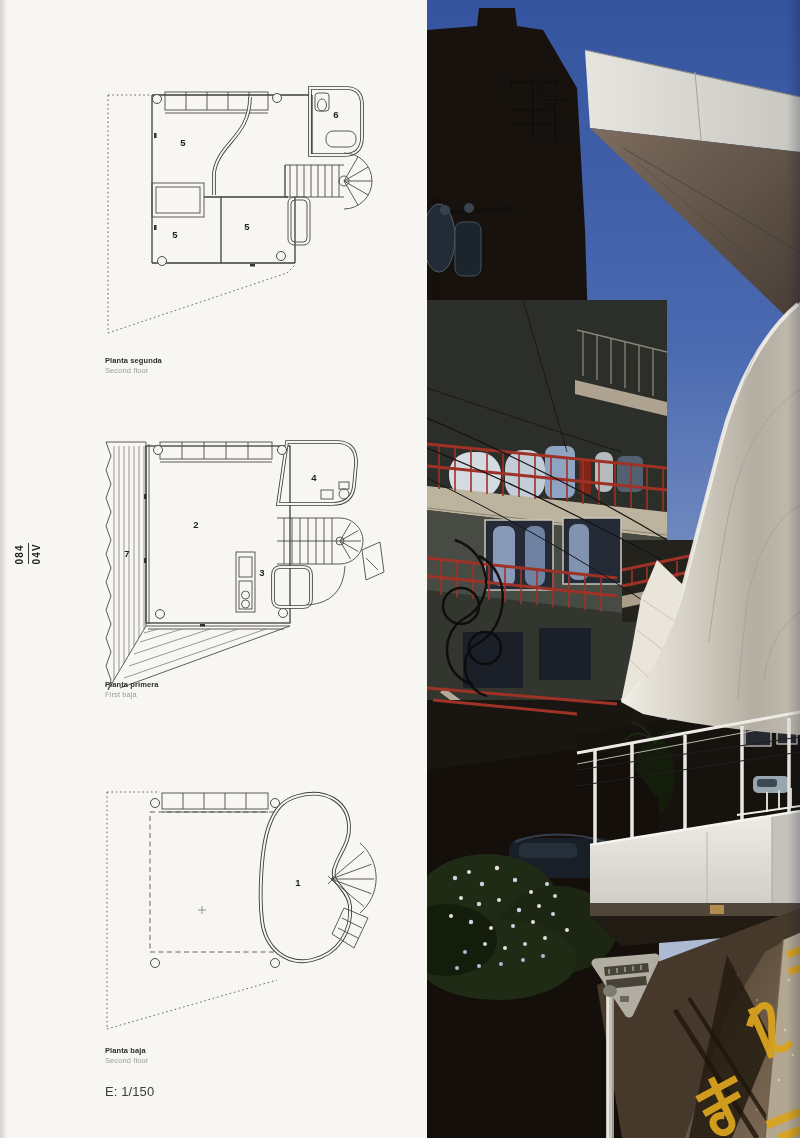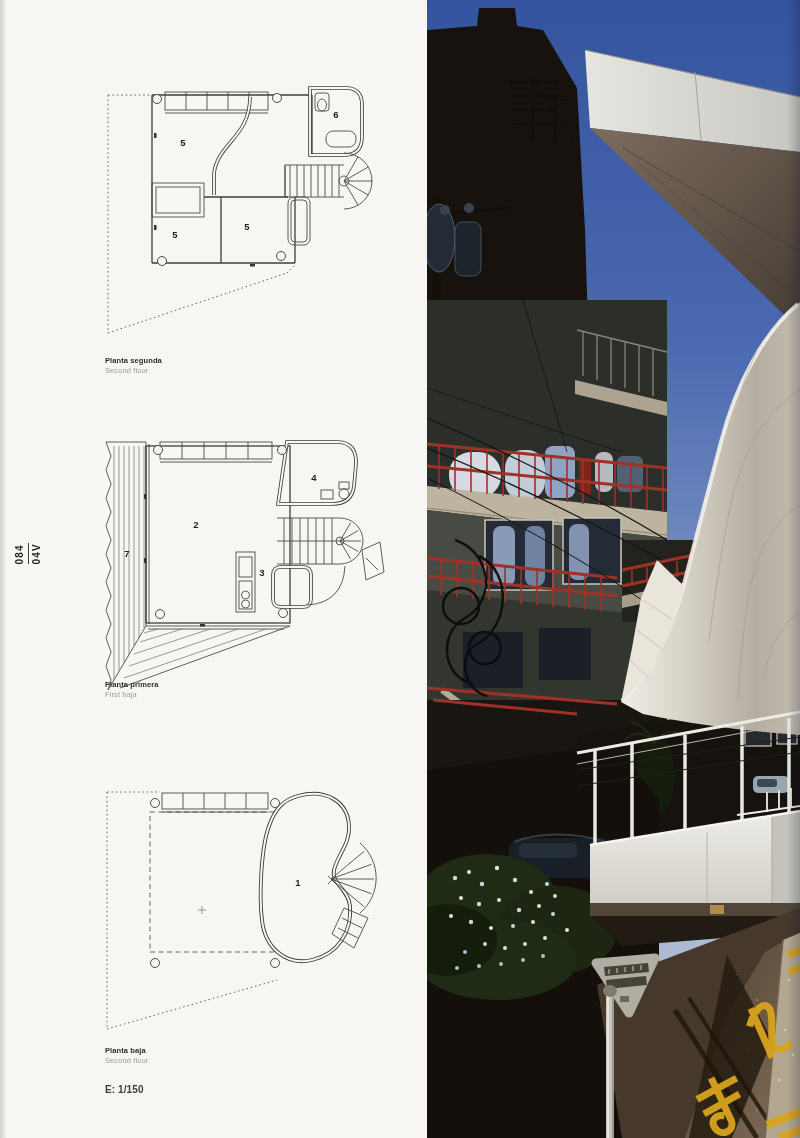--- a/index.html
+++ b/index.html
@@ -8,21 +8,21 @@
   .gutter{position:absolute;left:0;top:0;width:7px;height:100%;
         background:linear-gradient(90deg,#d3d1cc,#f7f6f3);}
   .margin-tag{position:absolute;left:15px;top:543px;display:flex;flex-direction:row;gap:3px;align-items:stretch;}
   .vtext{writing-mode:vertical-rl;transform:rotate(180deg);font-size:10px;font-weight:bold;
         color:#1d1d1f;letter-spacing:1.2px;line-height:10px;}
   .margin-rule{width:1px;background:#3a3a3a;}
   .plan{position:absolute;}
   .caption{position:absolute;font-size:7.5px;line-height:10px;letter-spacing:0.1px;}
   .cap1{color:#2c2c2e;font-weight:bold;}
   .cap2{color:#9c9c98;}
-  .scale-note{position:absolute;font-size:10px;color:#3c3c3e;font-weight:bold;letter-spacing:0.1px;}
+  .scale-note{position:absolute;font-size:13px;color:#3c3c3e;font-weight:normal;letter-spacing:0.1px;}
   
   .ln{stroke:#4b4b4b;stroke-width:0.9;fill:none;}
   .lnb{stroke:#3e3e3e;stroke-width:1.3;fill:none;}
   .dblo{stroke:#3e3e3e;stroke-width:3.6;fill:none;}
   .dbli{stroke:#f7f6f3;stroke-width:1.9;fill:none;}
   .dot{stroke:#555;stroke-width:0.9;fill:none;stroke-dasharray:1.6 2.8;}
   .dash{stroke:#555;stroke-width:0.9;fill:none;stroke-dasharray:5 3.5;}
   .hat{stroke:#6f6f6f;stroke-width:0.7;fill:none;}
   .rm{font-family:"Liberation Sans",sans-serif;font-size:9.5px;font-weight:bold;fill:#1f1f1f;text-anchor:middle;}
   .col{fill:#f7f6f3;stroke:#4b4b4b;stroke-width:1;}

